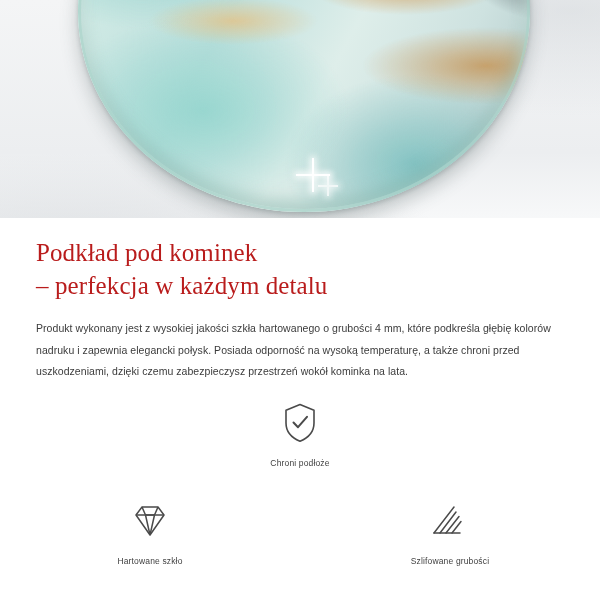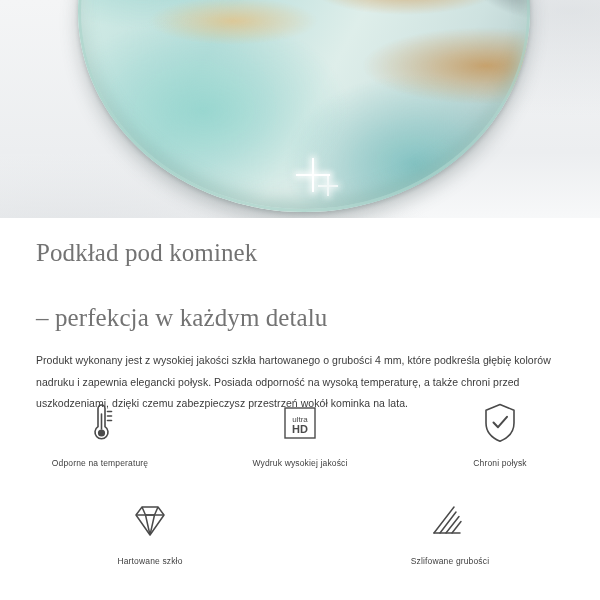--- a/index.html
+++ b/index.html
@@ -120,26 +120,26 @@
   
   .content {
     position: absolute;
     left: 0; top: 218px;
     width: 600px;
   }
   .headline {
     font-family: "Liberation Serif", serif;
     font-size: 25px;
     line-height: 1.32;
-    color: #737373;
+    color: #b91c1c;
     padding: 18px 36px 0 36px;
     font-weight: 400;
     letter-spacing: .1px;
   }
-  .headline .l2 { display: block; margin-top: 32px; }
+  .headline .l2 { display: block; }
   .paragraph {
     padding: 16px 24px 0 36px;
     font-size: 10.5px;
     line-height: 2.05;
     color: #3b3b3b;
     letter-spacing: .05px;
   }
 
   
   .features {
@@ -194,55 +194,30 @@
       <span>Podkład pod kominek</span>
       <span class="l2">– perfekcja w każdym detalu</span>
     </h1>
     <p class="paragraph">Produkt wykonany jest z wysokiej jakości szkła hartowanego o grubości 4 mm, które podkreśla głębię kolorów nadruku i zapewnia elegancki połysk. Posiada odporność na wysoką temperaturę, a także chroni przed uszkodzeniami, dzięki czemu zabezpieczysz przestrzeń wokół kominka na lata.</p>
   </div>
 
   <div class="features">
 
     <div class="feat-row">
 
-      <div class="feat">
-        <div class="feat-icon">
-          <svg width="30" height="42" viewBox="0 0 30 42">
-            <g fill="none" stroke="#4a4a4a" stroke-width="1.6" stroke-linecap="round">
-              <path d="M13 6.5a3.5 3.5 0 0 1 7 0v18.2a6.5 6.5 0 1 1-7 0z"></path>
-              <line x1="16.5" y1="12" x2="16.5" y2="27"></line>
-              <line x1="22.5" y1="9.5" x2="26.5" y2="9.5"></line>
-              <line x1="22.5" y1="14" x2="26.5" y2="14"></line>
-              <line x1="22.5" y1="18.5" x2="26.5" y2="18.5"></line>
-            </g>
-            <circle cx="16.5" cy="31" r="3.6" fill="#4a4a4a"></circle>
-          </svg>
-        </div>
-        <div class="feat-label">Odporne na temperaturę</div>
-      </div>
-
-      <div class="feat">
-        <div class="feat-icon">
-          <svg width="40" height="40" viewBox="0 0 40 40">
-            <rect x="5" y="5" width="30" height="30" fill="none" stroke="#4a4a4a" stroke-width="1.4"></rect>
-            <text x="20" y="18.5" text-anchor="middle" font-family="Liberation Sans, sans-serif" font-size="8" fill="#4a4a4a">ultra</text>
-            <text x="20" y="30" text-anchor="middle" font-family="Liberation Sans, sans-serif" font-size="11" font-weight="bold" fill="#4a4a4a">HD</text>
-          </svg>
-        </div>
-        <div class="feat-label">Wydruk wysokiej jakości</div>
-      </div>
+
 
       <div class="feat">
         <div class="feat-icon">
           <svg width="38" height="44" viewBox="0 0 38 44">
             <path d="M19 3.5 L33 9.2 V22 c0 9.4 -6.6 15.2 -14 18.3 C11.6 37.2 5 31.4 5 22 V9.2 Z" fill="none" stroke="#4a4a4a" stroke-width="1.6" stroke-linejoin="round"></path>
             <path d="M12.5 21.5 L17 26.2 L26 15.8" fill="none" stroke="#4a4a4a" stroke-width="2" stroke-linecap="round" stroke-linejoin="round"></path>
           </svg>
         </div>
-        <div class="feat-label">Chroni połysk</div>
+        <div class="feat-label">Chroni podłoże</div>
       </div>
     </div>
 
     <div class="feat-row row2">
 
       <div class="feat">
         <div class="feat-icon">
           <svg width="42" height="38" viewBox="0 0 42 38">
             <g fill="none" stroke="#4a4a4a" stroke-width="1.5" stroke-linejoin="round">
               <path d="M7 13 L13 5 H29 L35 13 L21 33 Z"></path>

